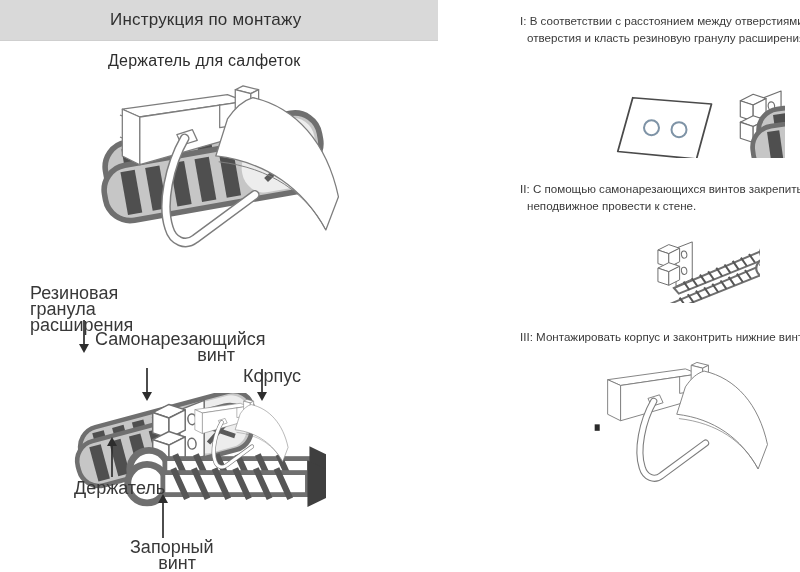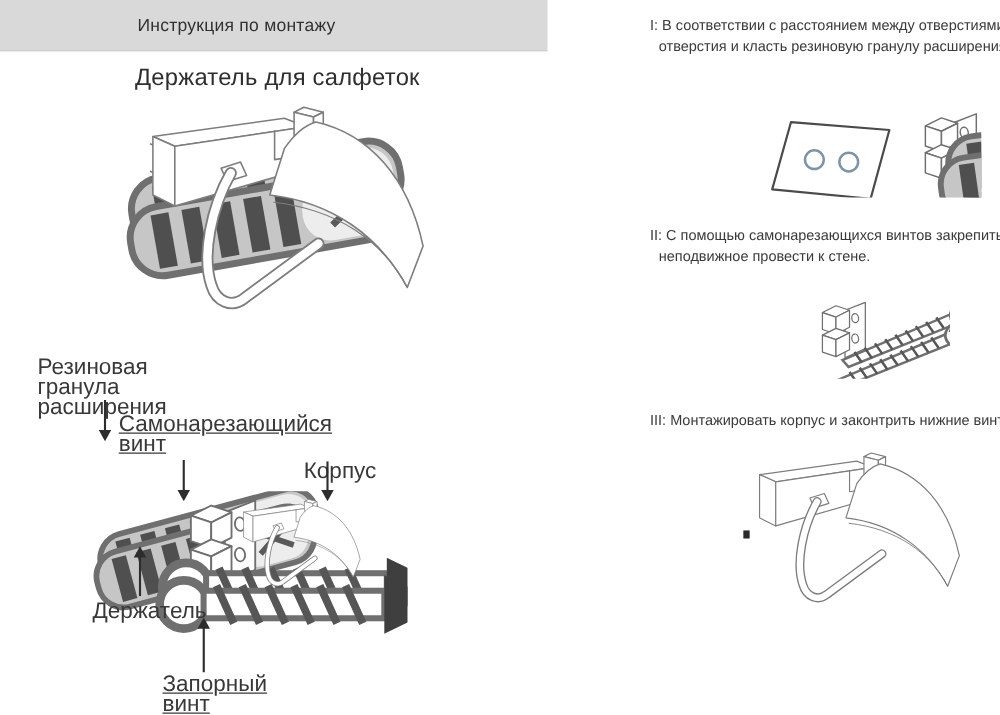--- a/index.html
+++ b/index.html
@@ -5,33 +5,33 @@
   html,body{margin:0;padding:0;background:#ffffff;}
   .page{
     position:relative;width:800px;height:572px;background:#ffffff;overflow:hidden;
     font-family:"Liberation Sans","DejaVu Sans",sans-serif;color:#3a3a3a;
   }
   .title-band{
     position:absolute;left:0;top:0;width:438px;height:40px;
     background:#d9d9d9;border-bottom:1px solid #cfcfcf;
   }
   .title-band h1{
-    margin:0;padding:0 0 0 110px;font-size:14px;font-weight:normal;
+    margin:0;padding:0 0 0 110px;font-size:17px;font-weight:normal;
     line-height:40px;color:#303030;letter-spacing:.2px;white-space:nowrap;
   }
   .subtitle{
-    position:absolute;left:108px;top:52px;margin:0;font-size:19px;
+    position:absolute;left:108px;top:52px;margin:0;font-size:16px;
     font-weight:normal;color:#2e2e2e;white-space:nowrap;letter-spacing:.2px;
   }
   .fig{position:absolute;}
   .step{position:absolute;left:520px;width:278px;font-size:11.6px;line-height:17px;color:#3a3a3a;}
   .step .line{white-space:nowrap;}
   .step .cont{padding-left:7px;}
   .dlabel{position:absolute;font-size:18px;line-height:16px;color:#383838;}
-  .center{text-align:left;text-decoration:underline;}
+  .center{text-align:right;}
   .arrow{position:absolute;}
 </style>
 </head>
 <body>
 
 <svg width="0" height="0" style="position:absolute" aria-hidden="true">
   <defs>
     <symbol id="sym-plug" viewBox="0 0 42 14" overflow="visible">
       <rect x="1" y="2" width="39" height="10" rx="4.5" fill="#c6c6c6" stroke="#6f6f6f" stroke-width="1"></rect>
       <rect x="26" y="2.8" width="13" height="8.4" rx="4" fill="#ededed"></rect>

